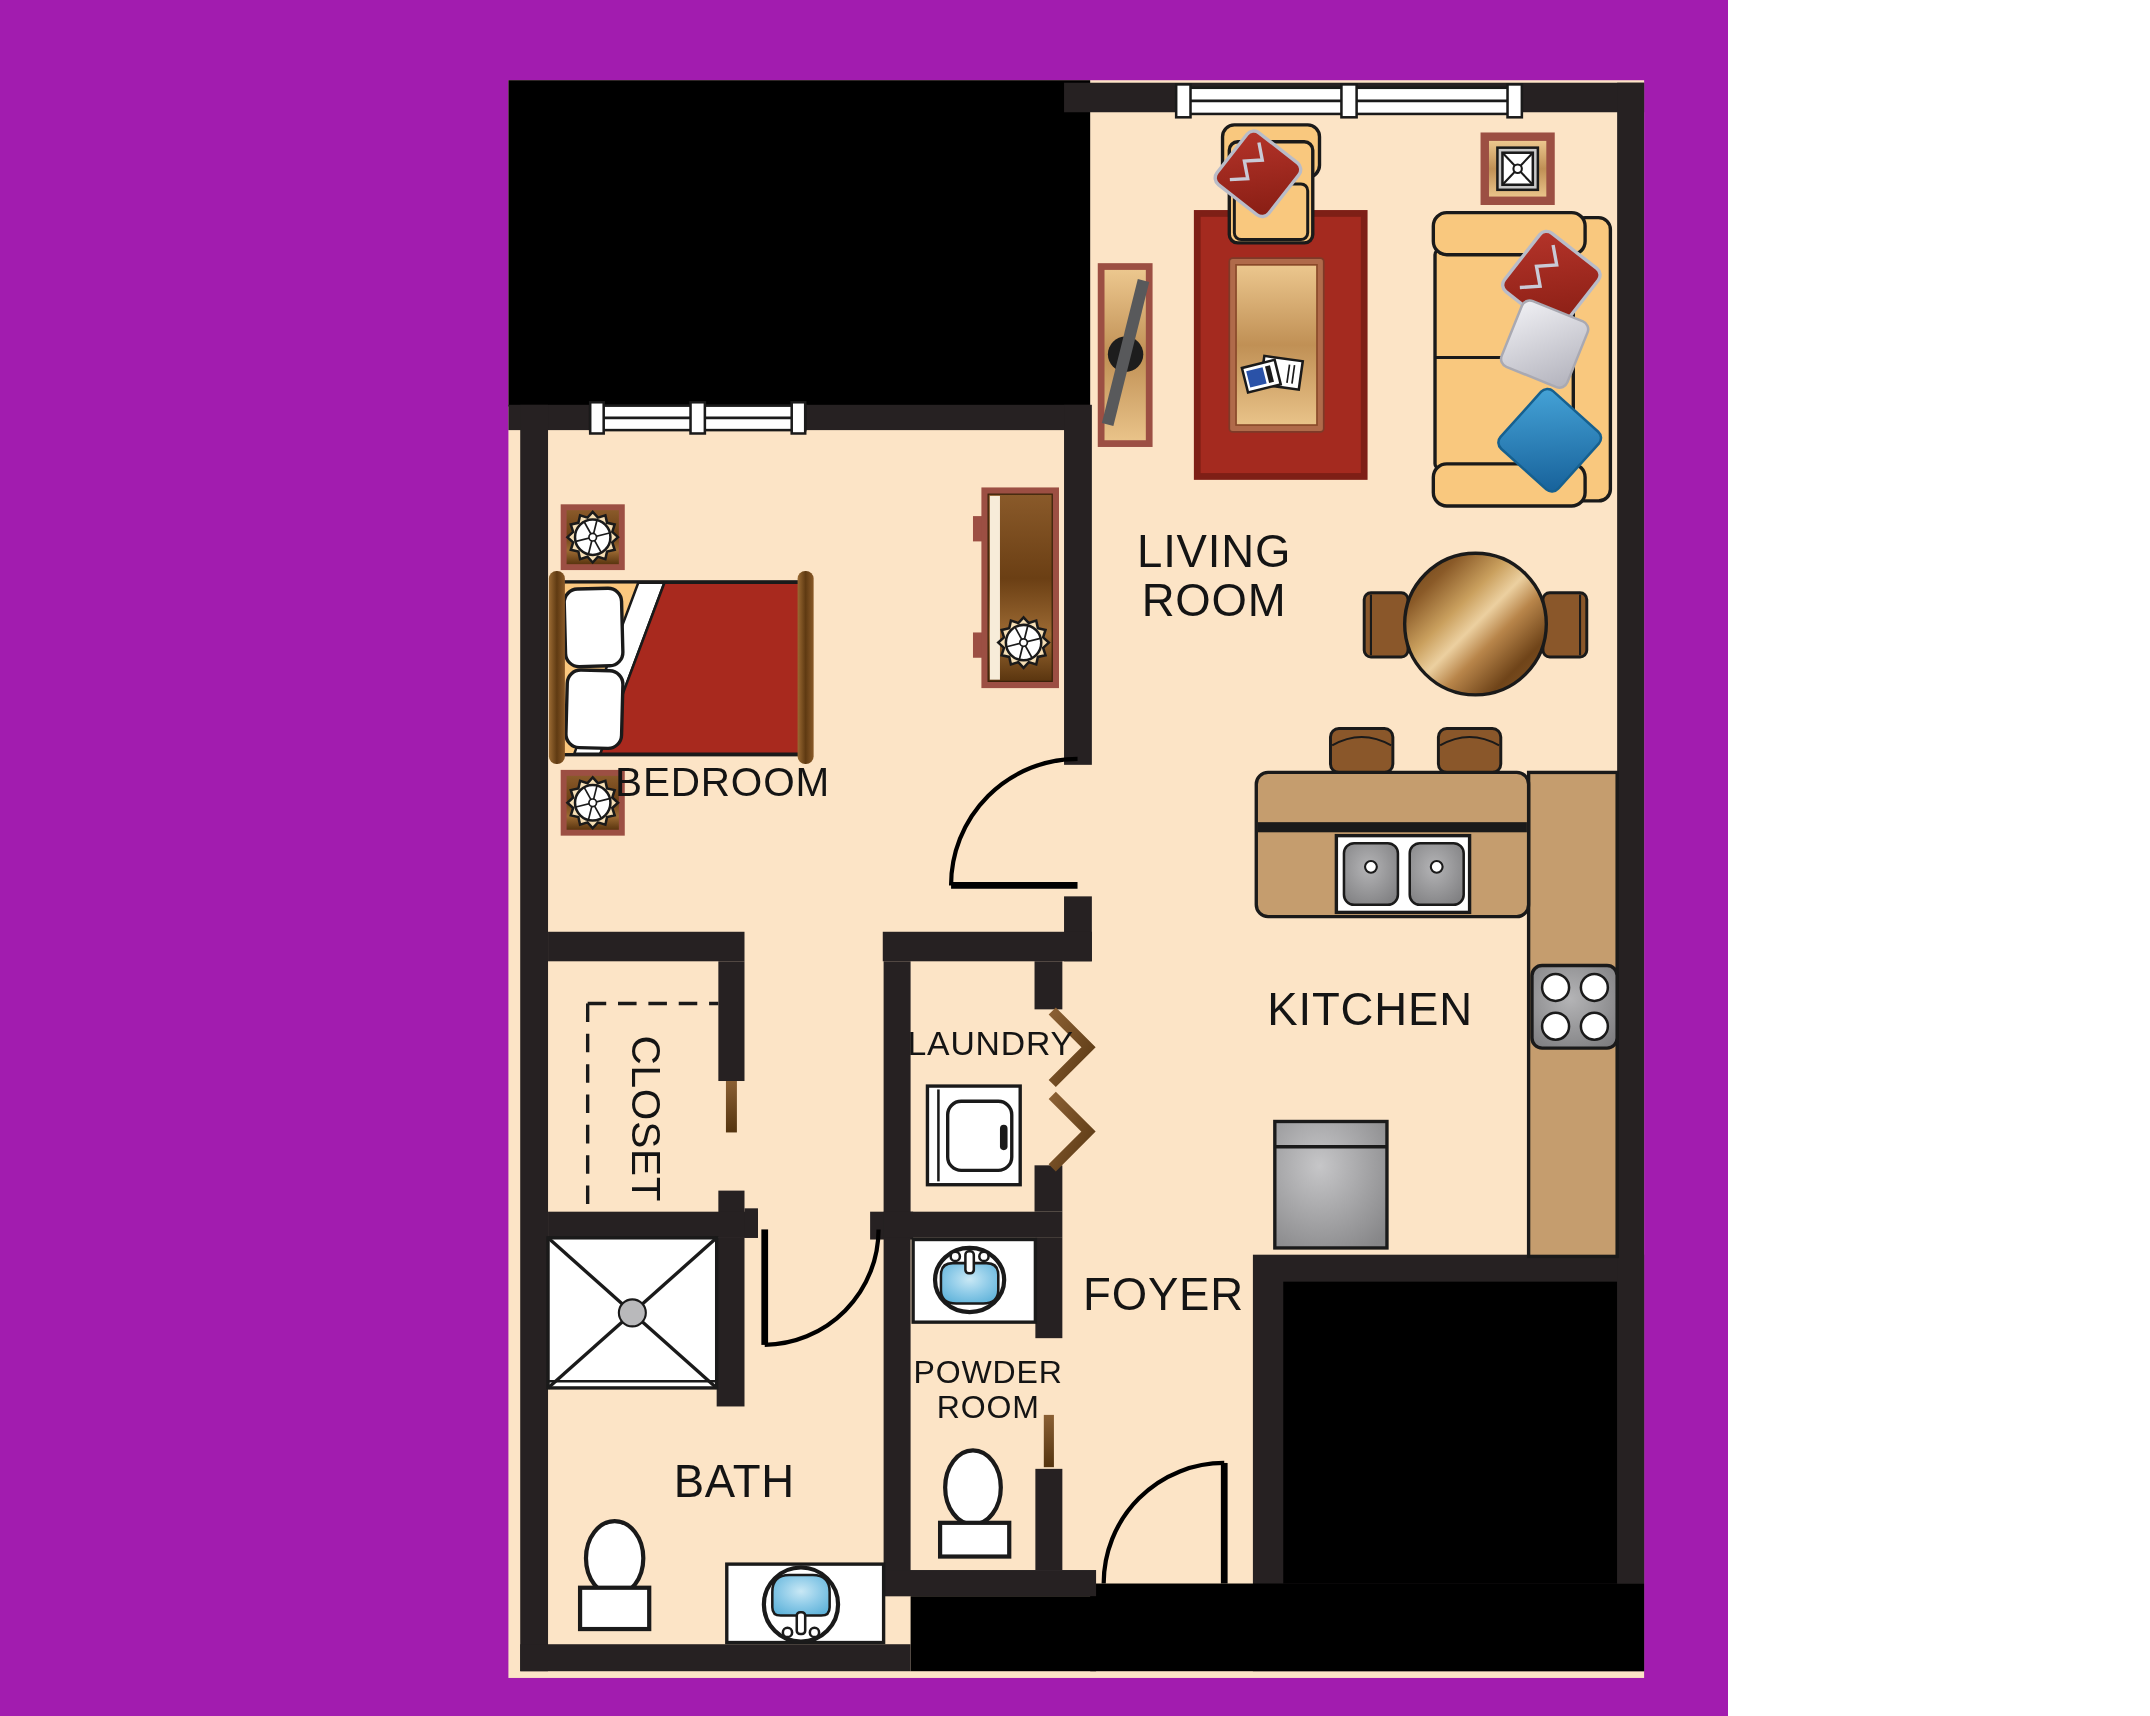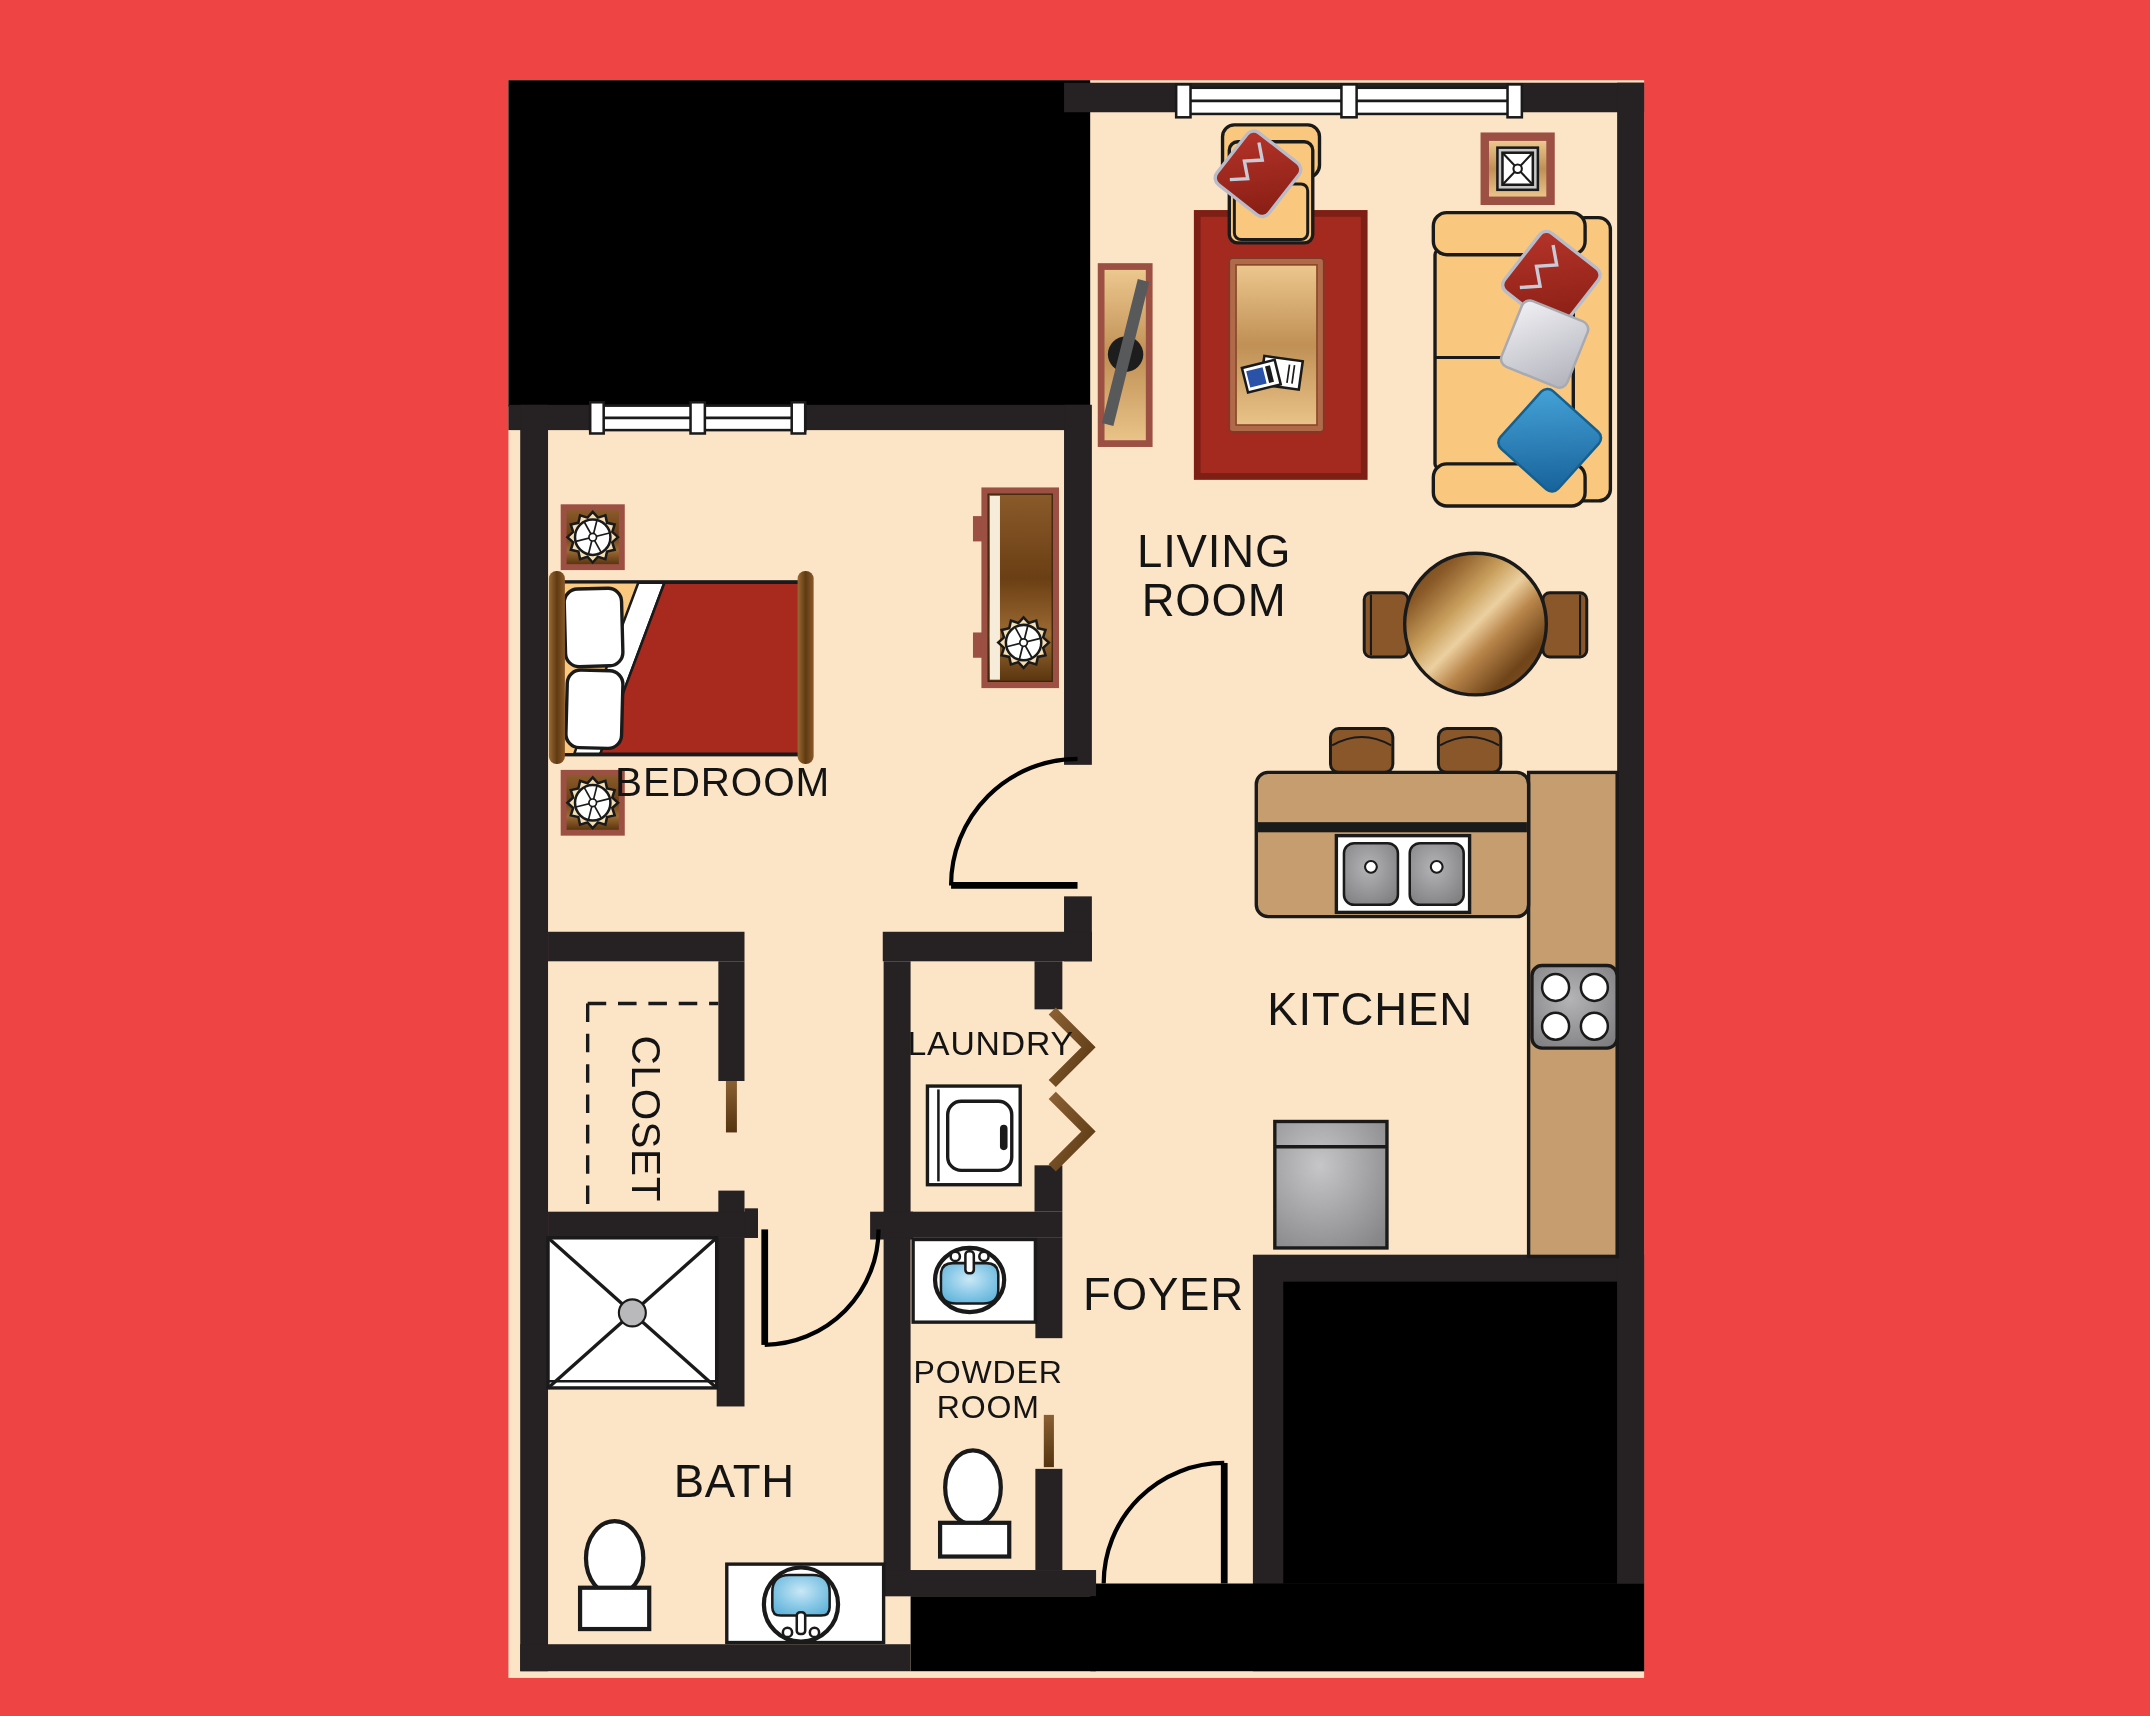--- a/index.html
+++ b/index.html
@@ -1,16 +1,16 @@
 <!DOCTYPE html>
 <html style="font-size:13.5px"><head>
 <meta charset="utf-8">
 <style>
   html,body{margin:0;padding:0;background:#ffffff;}
-  .page{position:relative;width:2150px;height:1716px;background:#ef4444;overflow:hidden;
+  .page{position:relative;width:1728px;height:1716px;background:#a21caf;overflow:hidden;
         font-family:"Liberation Sans", sans-serif;}
   svg{position:absolute;left:0;top:0;}
   text{fill:#141414;font-family:"Liberation Sans", sans-serif;}
   .room-label{font-size:54px;letter-spacing:1px;}
   .room-label-sm{font-size:40px;letter-spacing:1px;}
   .room-label-xs{font-size:38px;letter-spacing:1px;}
   .label-48{font-size:48px;letter-spacing:1px;}
 </style>
 </head>
 <body>

